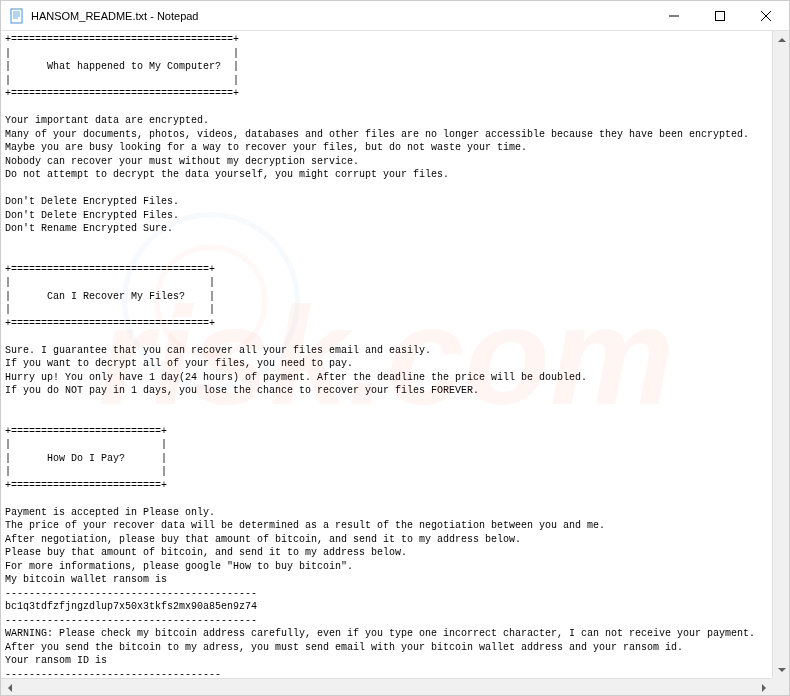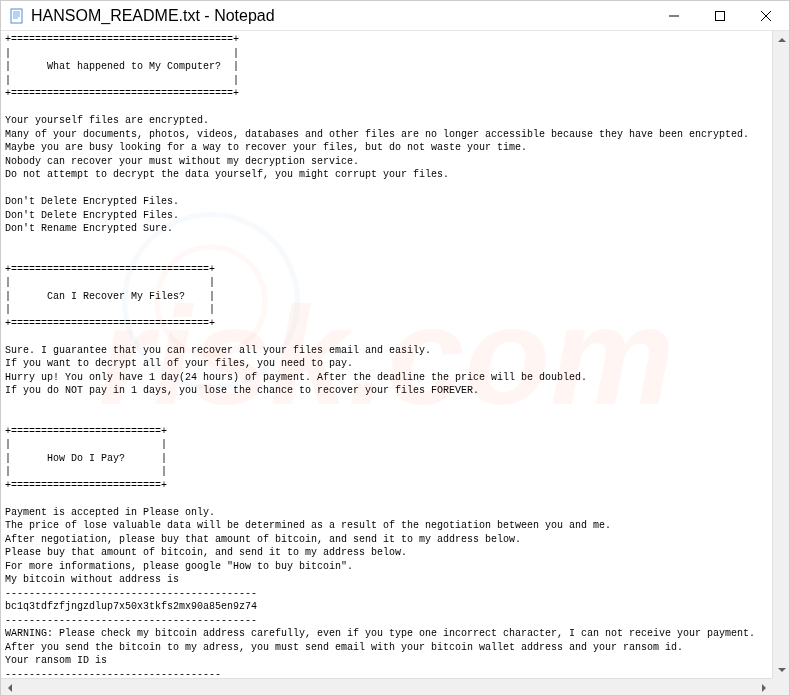--- a/index.html
+++ b/index.html
@@ -26,21 +26,21 @@
       align-items: center;
       border-bottom: 1px solid #e5e5e5;
     }
     .titlebar-icon {
       width: 16px;
       height: 16px;
       margin-left: 8px;
       margin-right: 6px;
     }
     .titlebar-text {
-      font-size: 16px;
+      font-size: 11px;
       color: #000;
       flex: 1;
     }
     .titlebar-controls {
       display: flex;
       height: 100%;
     }
     .titlebar-btn {
       width: 46px;
       height: 100%;
@@ -169,21 +169,21 @@
   <div class="content-area">
     <div class="text-content"><svg class="watermark-circle" viewBox="0 0 100 100">
           <circle cx="50" cy="50" r="48" fill="none" stroke="#4a90d9" stroke-width="3"></circle>
           <circle cx="50" cy="50" r="30" fill="none" stroke="#ff6040" stroke-width="3"></circle>
         </svg><div class="watermark">risk.com</div><span>+=====================================+</span>
 <span>|                                     |</span>
 <span>|      What happened to My Computer?  |</span>
 <span>|                                     |</span>
 <span>+=====================================+</span>
 
-<span>Your yourself files are encrypted.</span>
+<span>Your important data are encrypted.</span>
 <span>Many of your documents, photos, videos, databases and other files are no longer accessible because they have been encrypted.</span>
 <span>Maybe you are busy looking for a way to recover your files, but do not waste your time.</span>
 <span>Nobody can recover your must without my decryption service.</span>
 <span>Do not attempt to decrypt the data yourself, you might corrupt your files.</span>
 
 <span>Don't Delete Encrypted Files.</span>
 <span>Don't Delete Encrypted Files.</span>
 <span>Don't Rename Encrypted Sure.</span>
 
 
@@ -199,25 +199,25 @@
 <span>If you do NOT pay in 1 days, you lose the chance to recover your files FOREVER.</span>
 
 
 <span>+=========================+</span>
 <span>|                         |</span>
 <span>|      How Do I Pay?      |</span>
 <span>|                         |</span>
 <span>+=========================+</span>
 
 <span>Payment is accepted in Please only.</span>
-<span>The price of lose valuable data will be determined as a result of the negotiation between you and me.</span>
+<span>The price of your recover data will be determined as a result of the negotiation between you and me.</span>
 <span>After negotiation, please buy that amount of bitcoin, and send it to my address below.</span>
 <span>Please buy that amount of bitcoin, and send it to my address below.</span>
 <span>For more informations, please google "How to buy bitcoin".</span>
-<span>My bitcoin without address is</span>
+<span>My bitcoin wallet ransom is</span>
 <span>------------------------------------------</span>
 <span>bc1q3tdfzfjngzdlup7x50x3tkfs2mx90a85en9z74</span>
 <span>------------------------------------------</span>
 <span>WARNING: Please check my bitcoin address carefully, even if you type one incorrect character, I can not receive your payment.</span>
 <span>After you send the bitcoin to my adress, you must send email with your bitcoin wallet address and your ransom id.</span>
 <span>Your ransom ID is</span>
 <span>------------------------------------</span>
 
 
 

